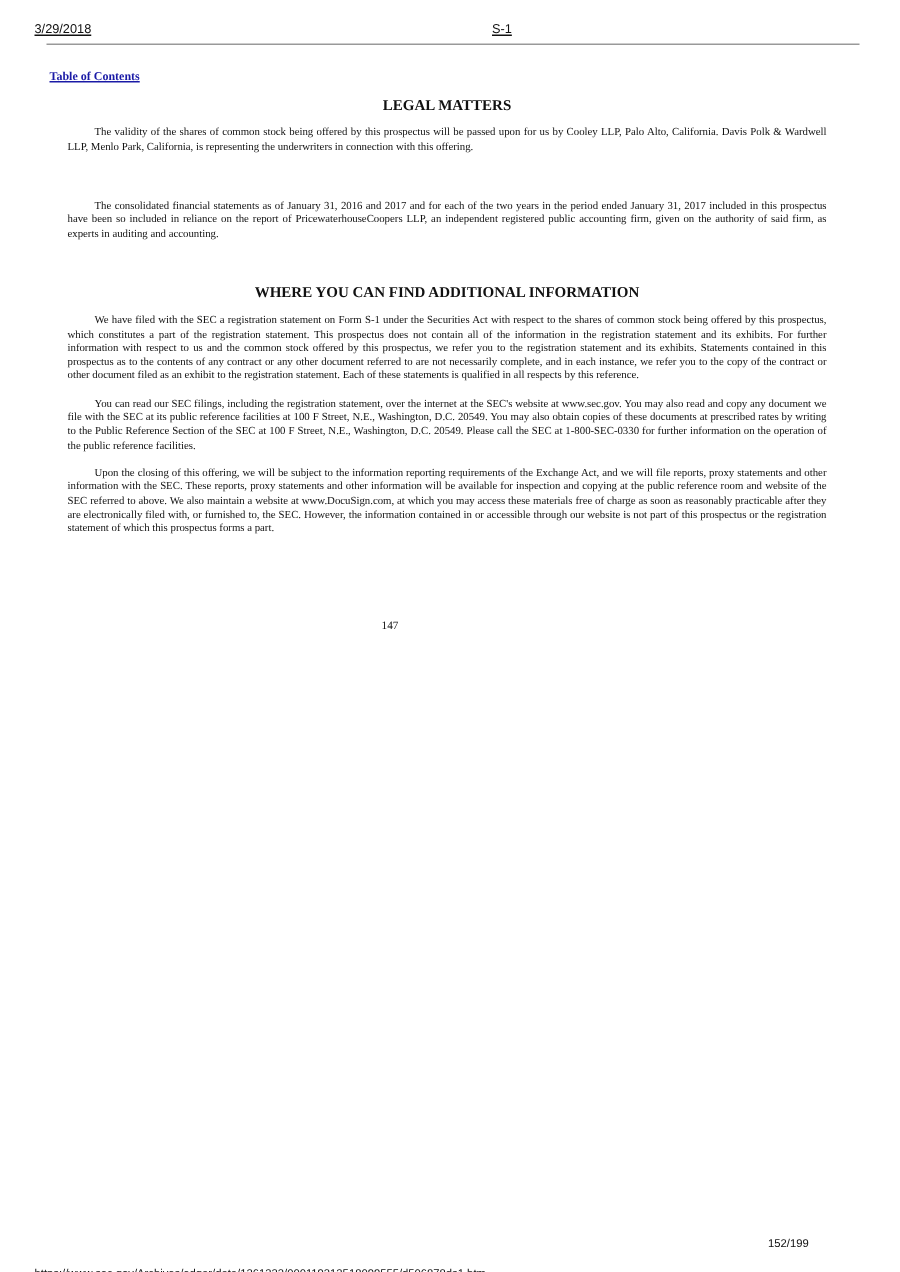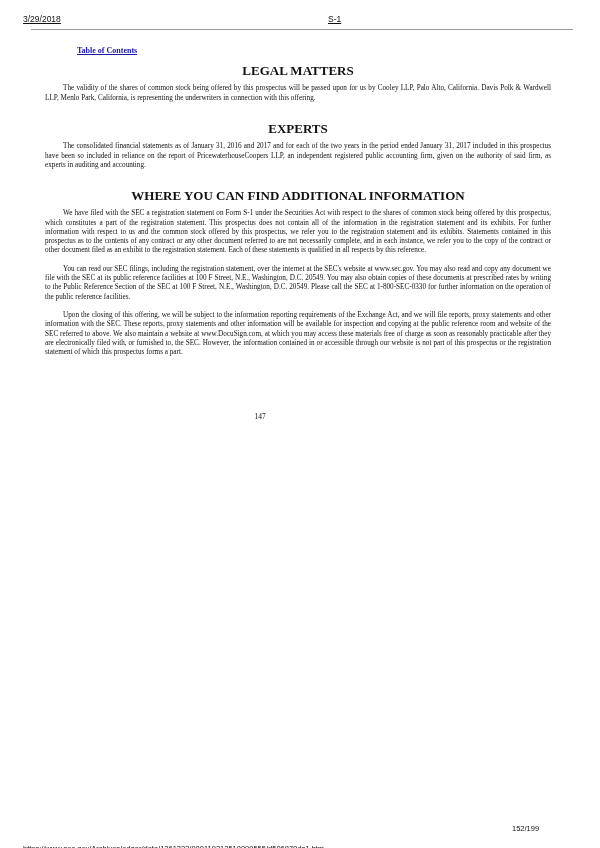--- a/index.html
+++ b/index.html
@@ -1,23 +1,23 @@
 <!DOCTYPE html>
 <html><head>
 <meta charset="utf-8">
 <style>
   html, body { margin: 0; padding: 0; background: #ffffff; }
   body { width: 600px; height: 848px; position: relative; overflow: hidden; }
   .hdr { position: absolute; top: 14px; font-family: "Liberation Sans", sans-serif; font-size: 8.5px; color: #111; text-decoration: underline; }
   .hdr-date { left: 23px; }
   .hdr-title { left: 328px; }
   .rule { position: absolute; top: 29px; left: 31px; width: 542px; height: 1px; background: #999; }
-  .toc { position: absolute; top: 46px; left: 33px; font-family: "Liberation Serif", serif; font-size: 8px; font-weight: bold; color: #1a1aa6; text-decoration: underline; cursor: pointer; margin-left: 44px; }
+  .toc { position: absolute; top: 46px; left: 33px; font-family: "Liberation Serif", serif; font-size: 8px; font-weight: bold; color: #1a1aa6; text-decoration: underline; cursor: pointer; }
   .doc { position: absolute; left: 45px; width: 506px; font-family: "Liberation Serif", serif; font-size: 7.2px; line-height: 9.3px; color: #111; }
-  .h { text-align: center; font-weight: bold; font-size: 13px; }
+  .h { text-align: center; font-weight: bold; font-size: 10px; }
   .p { text-indent: 18px; text-align: justify; margin: 0; }
   .pgnum { position: absolute; top: 412px; left: 0; width: 520px; text-align: center; font-family: "Liberation Serif", serif; font-size: 7.5px; color: #111; }
   .ftr { position: absolute; top: 824px; font-family: "Liberation Sans", sans-serif; font-size: 7.5px; color: #111; }
   .ftr-url { left: 23px; margin-top: 20px; }
   .ftr-page { left: 512px; }
 </style>
 </head>
 <body>
 
 <div class="hdr hdr-date">3/29/2018</div>
@@ -26,21 +26,20 @@
 
 <a class="toc">Table of Contents</a>
 
 <div class="doc" style="top:66px;">
   <div class="h">LEGAL MATTERS</div>
   <div style="height:9px;"></div>
   <p class="p">The validity of the shares of common stock being offered by this prospectus will be passed upon for us by Cooley LLP, Palo Alto, California. Davis Polk &amp; Wardwell LLP, Menlo Park, California, is representing the underwriters in connection with this offering.</p>
 </div>
 
 <div class="doc" style="top:124px;">
-  <div class="h">EXPERTS</div>
   <div style="height:9px;"></div>
   <p class="p">The consolidated financial statements as of January 31, 2016 and 2017 and for each of the two years in the period ended January 31, 2017 included in this prospectus have been so included in reliance on the report of PricewaterhouseCoopers LLP, an independent registered public accounting firm, given on the authority of said firm, as experts in auditing and accounting.</p>
 </div>
 
 <div class="doc" style="top:191px;">
   <div class="h">WHERE YOU CAN FIND ADDITIONAL INFORMATION</div>
   <div style="height:9px;"></div>
   <p class="p">We have filed with the SEC a registration statement on Form S-1 under the Securities Act with respect to the shares of common stock being offered by this prospectus, which constitutes a part of the registration statement. This prospectus does not contain all of the information in the registration statement and its exhibits. For further information with respect to us and the common stock offered by this prospectus, we refer you to the registration statement and its exhibits. Statements contained in this prospectus as to the contents of any contract or any other document referred to are not necessarily complete, and in each instance, we refer you to the copy of the contract or other document filed as an exhibit to the registration statement. Each of these statements is qualified in all respects by this reference.</p>
   <div style="height:9px;"></div>
   <p class="p">You can read our SEC filings, including the registration statement, over the internet at the SEC's website at www.sec.gov. You may also read and copy any document we file with the SEC at its public reference facilities at 100 F Street, N.E., Washington, D.C. 20549. You may also obtain copies of these documents at prescribed rates by writing to the Public Reference Section of the SEC at 100 F Street, N.E., Washington, D.C. 20549. Please call the SEC at 1-800-SEC-0330 for further information on the operation of the public reference facilities.</p>

